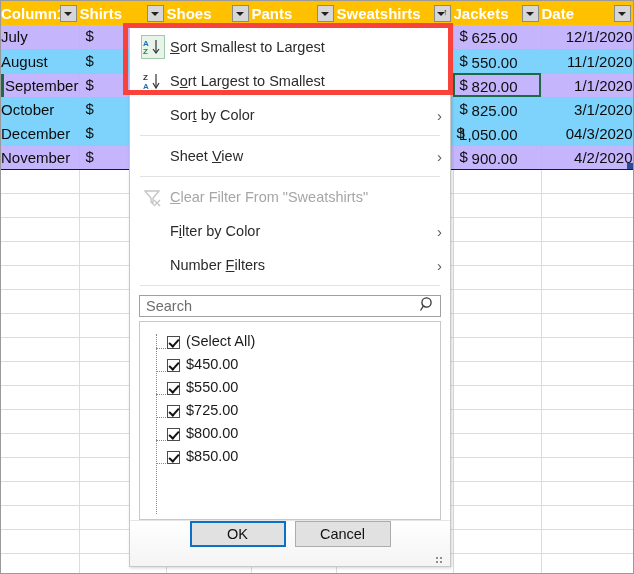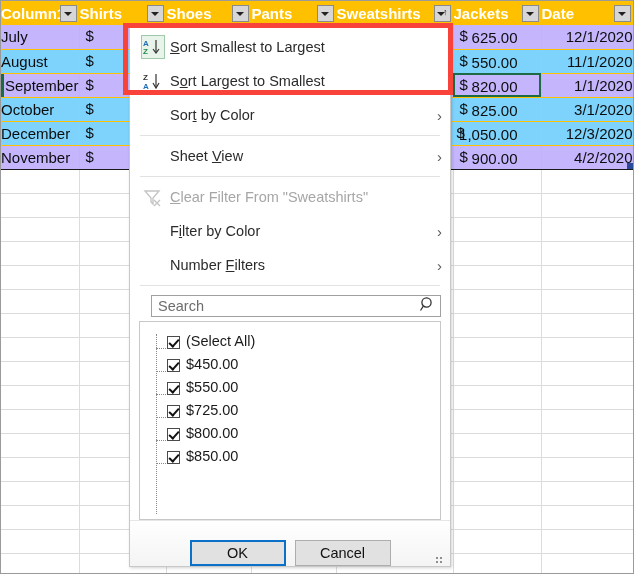--- a/index.html
+++ b/index.html
@@ -177,21 +177,20 @@
 
   
   .search-wrap { padding: 6px 9px 0 9px; }
   .search-box {
     height: 22px;
     border: 1px solid #a0a0a0;
     background: #ffffff;
     display: flex;
     align-items: center;
     padding: 0 4px 0 4px;
-    margin-left: 12px;
   }
   .search-input {
     border: 0; outline: 0;
     flex: 1 1 auto;
     font-family: "Liberation Sans", sans-serif;
     font-size: 14.5px;
     color: #6d6d6d;
     background: transparent;
     height: 18px;
   }
@@ -243,21 +242,21 @@
     border: solid #111;
     border-width: 0 2px 2px 0;
     transform: rotate(42deg);
   }
   .item-label { white-space: nowrap; color: #1a1a1a; font-size: 14.5px; }
 
   
   .menu-footer {
     height: 46px;
     display: flex;
-    align-items: flex-end;
+    align-items: flex-start;
     justify-content: center;
     gap: 9px;
     position: relative;
     border-top: 1px solid #e6e6e6;
     background: linear-gradient(#ffffff, #f4f4f4);
     flex: 0 0 46px;
   }
   .btn {
     width: 96px; height: 26px;
     background: #e1e1e1;
@@ -436,21 +435,21 @@
         <td class="data-cell band-white money">
               <span class="sym">$</span>
             </td>
         <td class="data-cell band-white"></td>
         <td class="data-cell band-white"></td>
         <td class="data-cell band-white"></td>
         <td class="data-cell band-white money">
           <span class="sym" style="left:3px">$</span>
           <span class="amt">1,050.00</span>
         </td>
-        <td class="data-cell band-white date-cell">12/3/2020</td>
+        <td class="data-cell band-white date-cell">04/3/2020</td>
       </tr>
 
       <tr>
         <td class="data-cell band-gray last-data">November</td>
         <td class="data-cell band-gray last-data money">
               <span class="sym">$</span>
             </td>
         <td class="data-cell band-gray last-data"></td>
         <td class="data-cell band-gray last-data"></td>
         <td class="data-cell band-gray last-data"></td>

